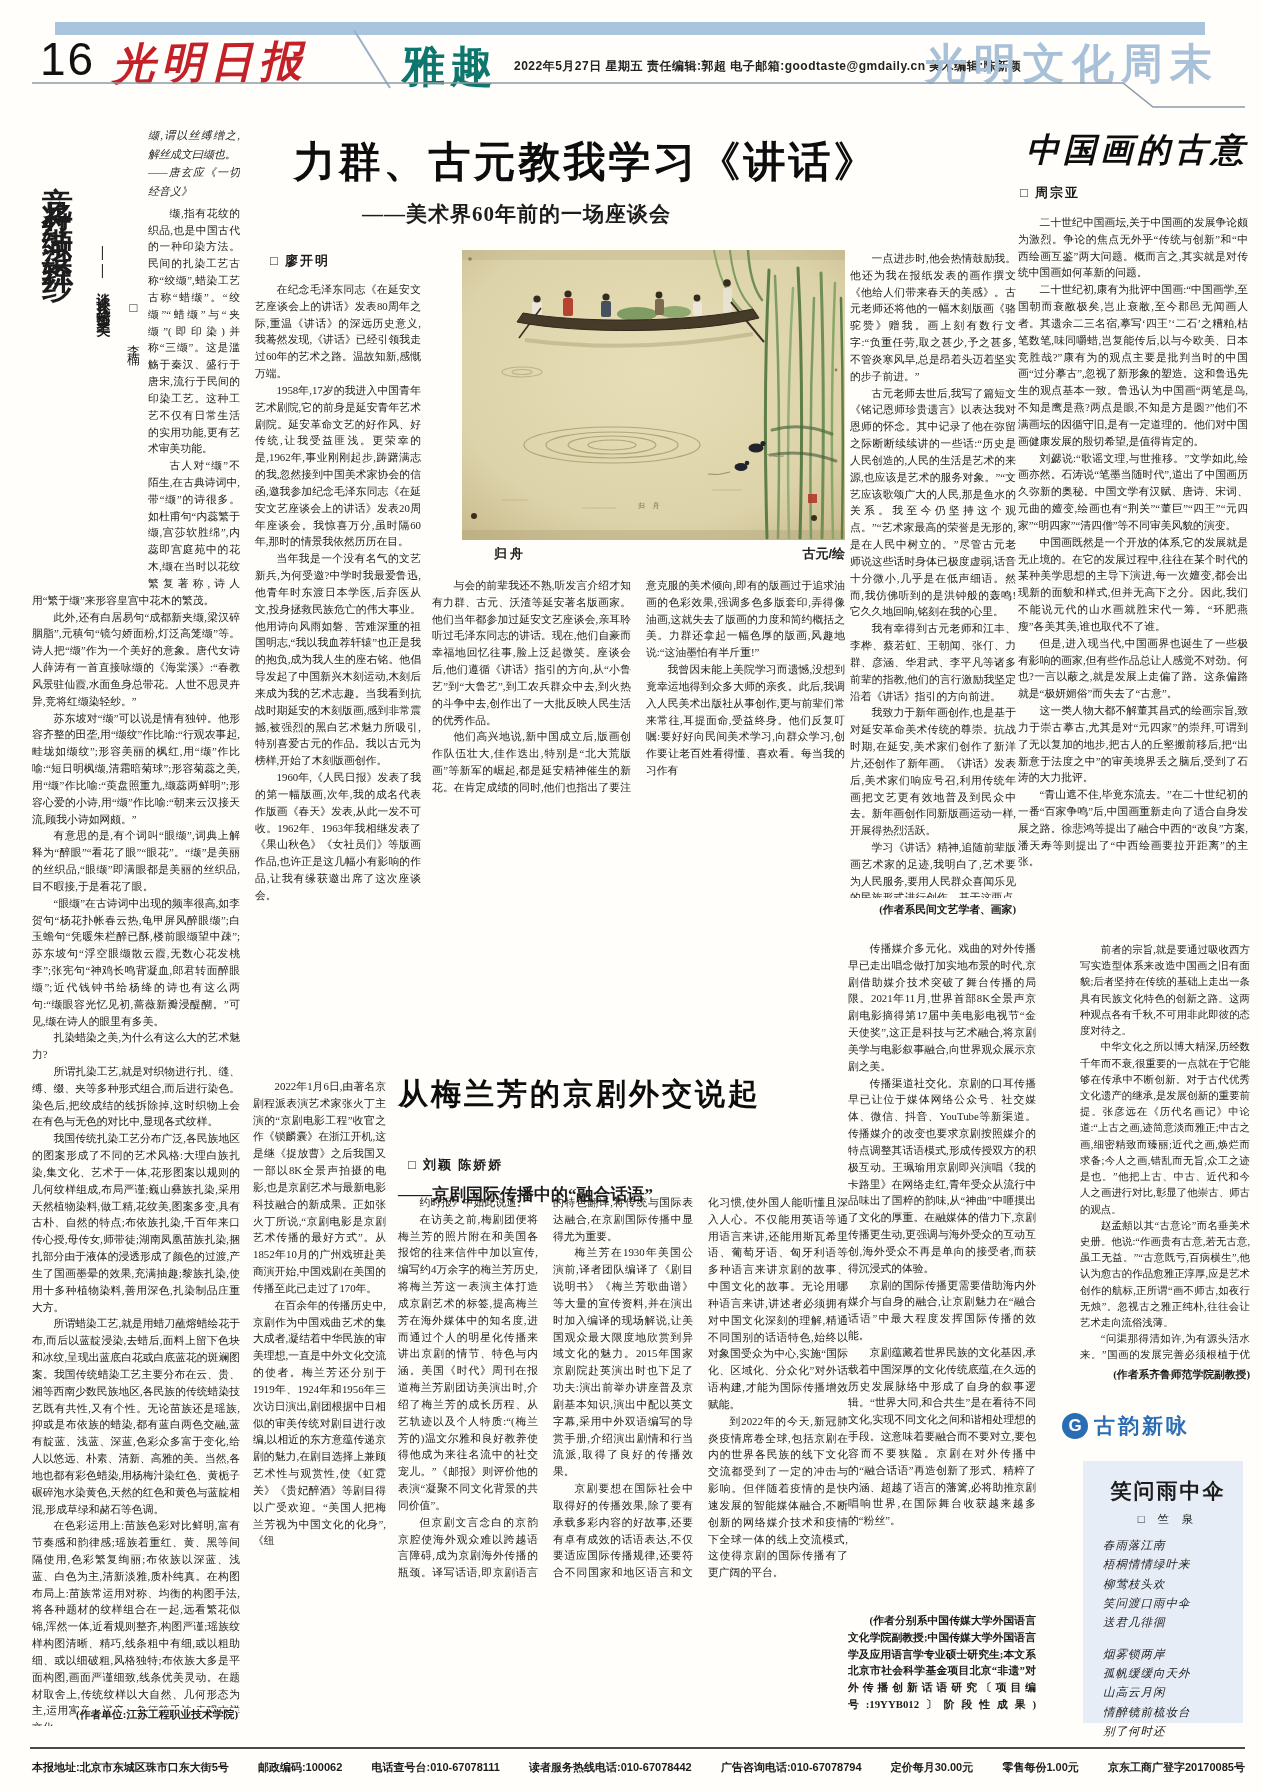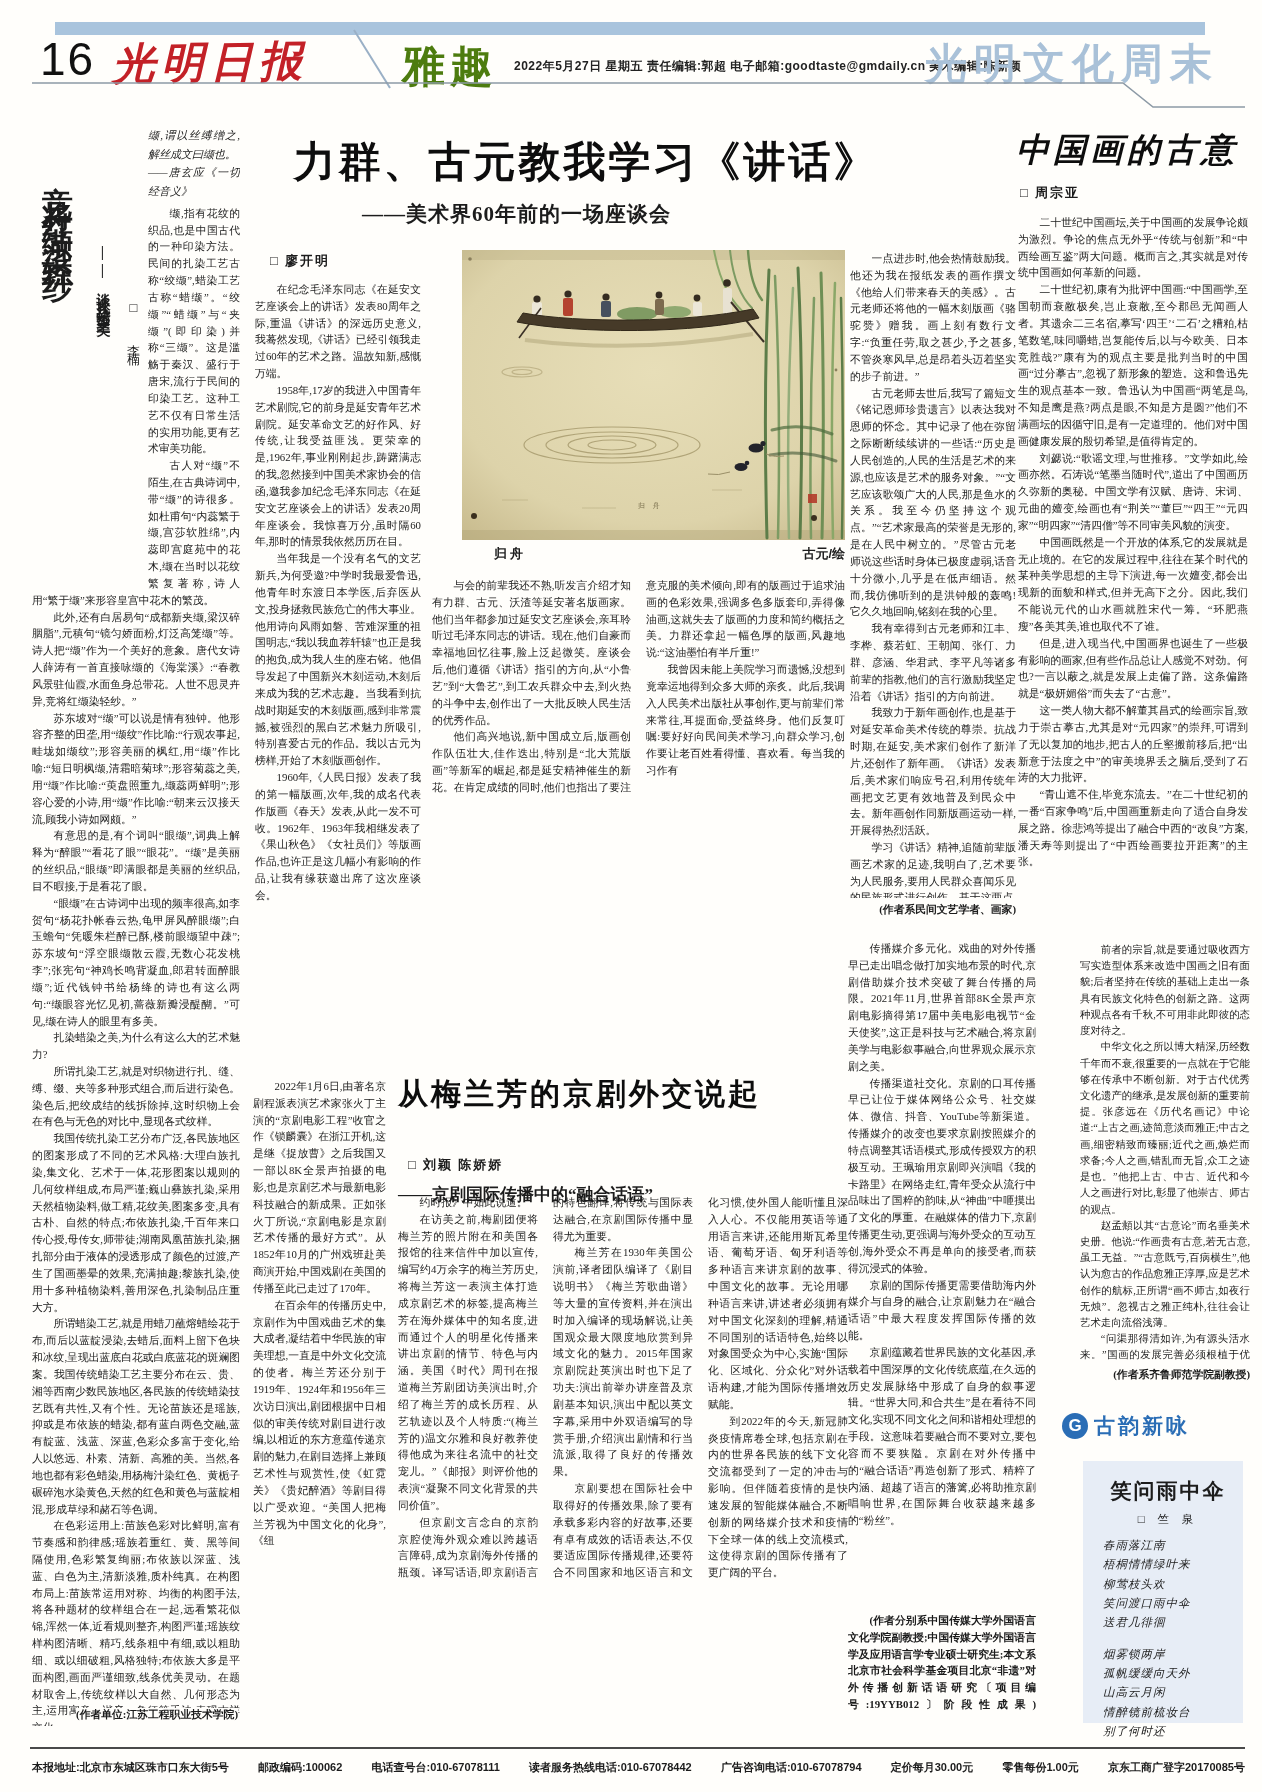--- a/index.html
+++ b/index.html
@@ -8,21 +8,21 @@
     position:relative; width:1262px; height:1792px; margin:0 auto;
     background:#fffefb; overflow:hidden;
     font-family:"Liberation Serif", serif; color:#1c1c1c;
   }
   .abs { position:absolute; }
   
   .top-bar { left:55px; top:22px; width:1150px; height:13px; background:#a9c4dd; }
   .page-num { left:40px; top:32px; font-family:"Liberation Sans",sans-serif; font-size:46px; font-weight:400; color:#111; letter-spacing:2px;}
   .masthead { left:112px; top:34px; font-size:43px; font-weight:700; font-style:italic; color:#c32127; letter-spacing:6px; transform:rotate(-1deg); }
   .slash-icon { left:352px; top:28px; width:40px; height:62px; }
-  .section-name { left:402px; top:38px; font-size:43px; font-weight:700; color:#4d7c0f; letter-spacing:5px; }
+  .section-name { left:402px; top:38px; font-size:43px; font-weight:700; color:#0f766e; letter-spacing:5px; }
   .dateline { left:514px; top:58px; font-size:12px; font-weight:700; color:#222; font-family:"Liberation Sans",sans-serif; letter-spacing:.5px;}
   .weekend { left:925px; top:36px; width:322px; font-size:42px; font-weight:700; color:#a9c1d8; letter-spacing:7px; white-space:nowrap;}
   .header-rule { left:32px; top:80px; width:1213px; height:32px; }
   
   .para { font-size:10.8px; line-height:1.56; text-align:justify; text-indent:2em; color:#1b1b1b; }
   .tbox { overflow:hidden; }
   .attr { font-weight:700; font-size:10.8px; text-align:right; background:#fffefb; }
   
   .left-art { left:32px; top:126px; width:208px; height:1600px; overflow:hidden; }
   .la-head { float:left; width:116px; height:450px; display:flex; padding-top:36px; }
@@ -46,21 +46,21 @@
   
   .op-col1 { left:253px; top:1078px; width:133px; height:664px; }
   .op-title { left:398px; top:1074px; font-size:30px; font-weight:900; letter-spacing:3px; color:#0d0d0d;}
   .op-sub { left:398px; top:1183px; font-size:17px; font-weight:700; }
   .op-byline { left:408px; top:1156px; font-size:13px; font-weight:700; letter-spacing:2px;}
   .op-mid { left:398px; top:1194px; width:450px; height:548px; column-count:3; column-gap:15px;}
   .op-right { left:848px; top:940px; width:188px; height:668px; }
   .op-attr { left:848px; top:1612px; width:188px; text-align:justify; text-align-last:justify; font-size:11px;}
   .op-attr p{ font-weight:700; }
   
-  .pa-title { left:1016px; top:128px; width:232px; text-align:left; font-size:33px; font-weight:700; font-style:italic; letter-spacing:4px; color:#0d0d0d;}
+  .pa-title { left:1016px; top:128px; width:232px; text-align:right; font-size:33px; font-weight:700; font-style:italic; letter-spacing:4px; color:#0d0d0d;}
   .pa-byline { left:1020px; top:184px; font-size:13px; font-weight:700; letter-spacing:2px;}
   .pa-part1 { left:1018px; top:214px; width:230px; height:722px; }
   .pa-part2 { left:1080px; top:942px; width:170px; height:424px; }
   .pa-part2 .para { font-size:10.4px; }
   .pa-attr { left:1080px; top:1368px; width:170px; }
   
   .gy-label { left:1062px; top:1412px; display:flex; align-items:center; gap:6px; }
   .gy-circle { width:26px; height:26px; border-radius:50%; background:#2a6db5; color:#fff; font-family:"Liberation Sans",sans-serif;
     font-weight:700; font-size:17px; display:flex; align-items:center; justify-content:center; }
   .gy-text { font-family:Liberation Serif, serif; font-size:21px; font-weight:700; color:#2a6db5; letter-spacing:3px; }

